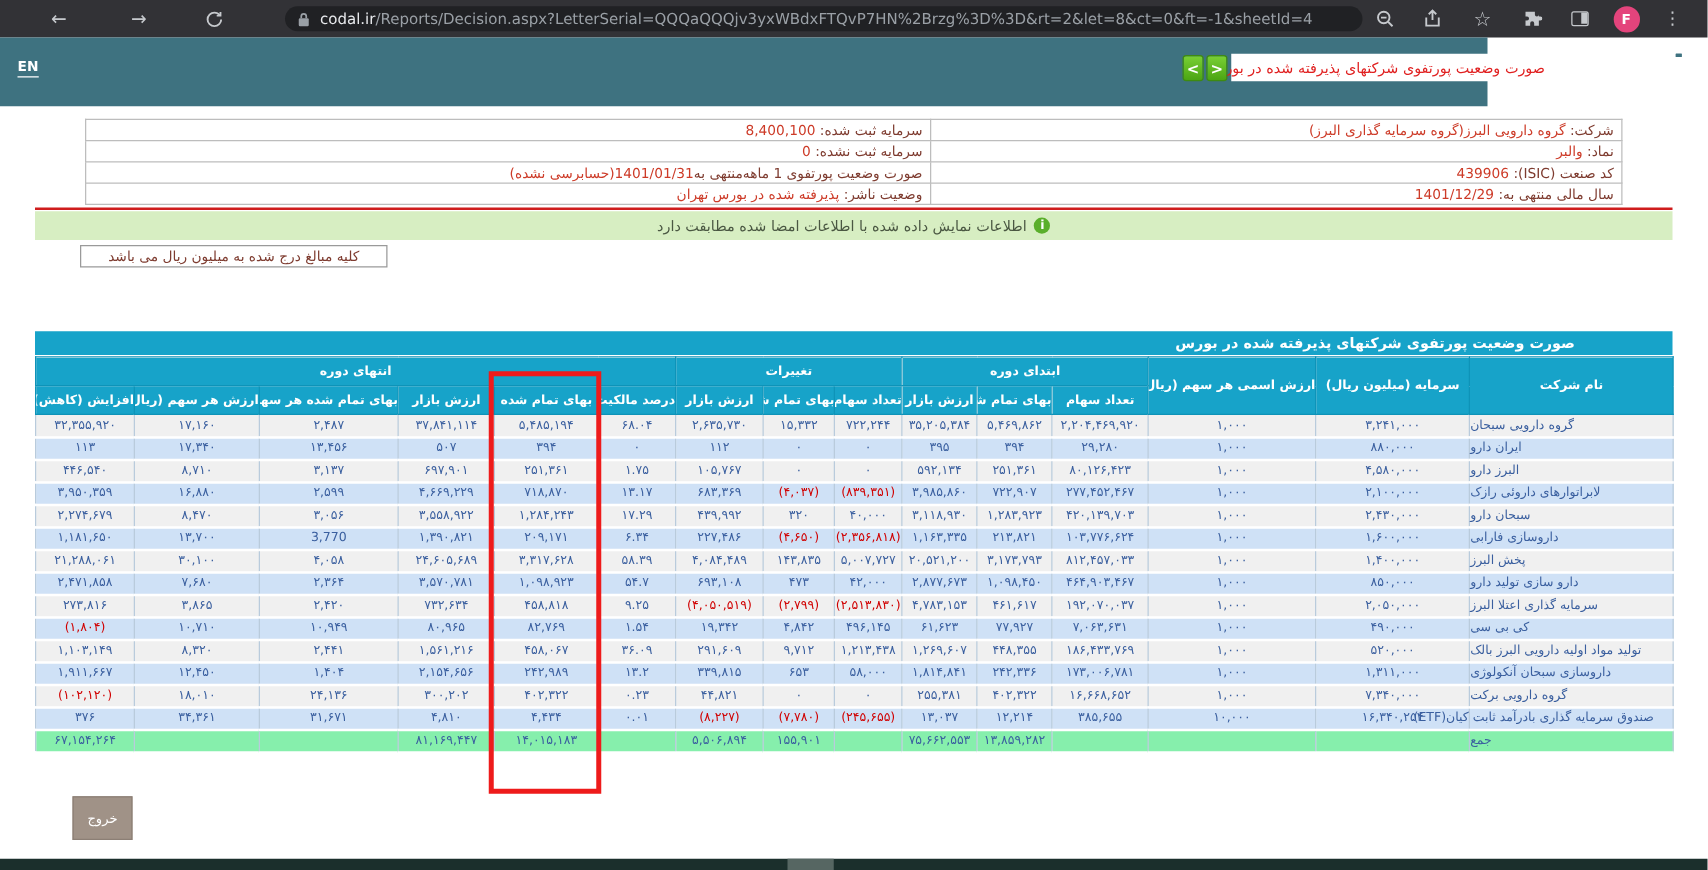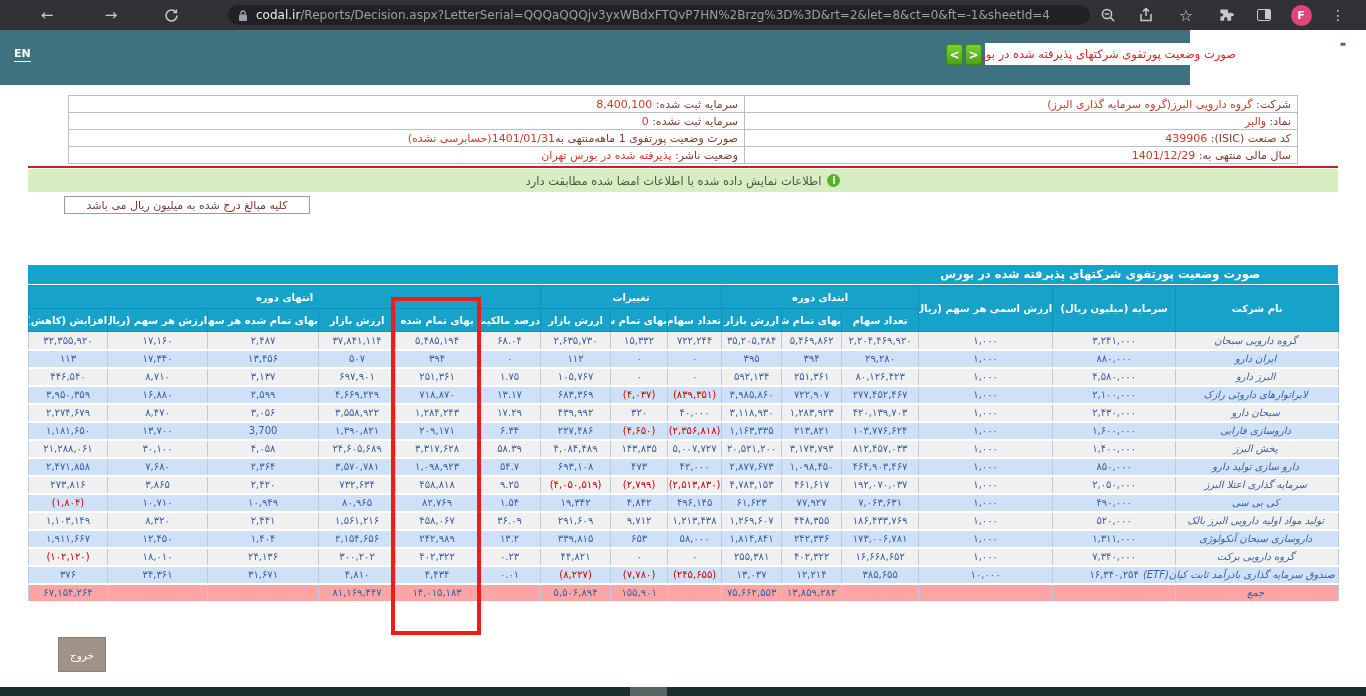--- a/index.html
+++ b/index.html
@@ -60,24 +60,24 @@
   
   #ptable-wrap { position:absolute; left:28px; top:265px; width:1310px; }
   #ptable-title { height:19px; background:#17a3c9; color:#fff; font-size:11.5px; font-weight:bold;
     direction:rtl; text-align:right; padding:2px 78px 0 0; }
   #ptable { border-collapse:collapse; table-layout:fixed; width:1310px; direction:rtl; margin-top:1px; }
   #ptable th { background:#17a3c9; color:#fff; font-weight:bold; font-size:10px; border:1px solid #0e93b8;
     height:23px; white-space:nowrap; overflow:hidden; }
   #ptable td { height:18px; border-left:1px solid #b9cbdc; border-right:1px solid #b9cbdc;
     border-bottom:2px solid #ffffff; font-size:10px; color:#3a5f9f; white-space:nowrap; }
   #ptable td.num { direction:ltr; text-align:center; }
-  #ptable td.name { text-align:center; padding-right:3px;font-style:italic; }
+  #ptable td.name { text-align:left; padding-right:15px; }
   #ptable tr.row-a td { background:#f0f0f0; }
   #ptable tr.row-b td { background:#cfe1f6; }
-  #ptable tr.total td { background:#fca5a5; }
+  #ptable tr.total td { background:#86efac; }
   #ptable td.neg { color:#d00000; }
   #redbox { position:absolute; left:391px; top:297px; width:90px; height:338px;
     border:4px solid #ee1b1b; pointer-events:none; }
 
   #exit-btn { position:absolute; left:58px; top:637px; width:48px; height:35px; background:#a09287;
     border:1px solid #8c7f75; color:#fff; font-size:10.5px; display:flex; align-items:center; justify-content:center; cursor:pointer; }
 
   #bottombar { position:absolute; left:0; top:687px; width:1366px; height:9px; background:#1b2f2c; }
   #bottomthumb { position:absolute; left:630px; top:687px; width:37px; height:9px; background:#566662; }
 </style>
@@ -313,21 +313,21 @@
           <td class="num">۱,۰۰۰</td>
           <td class="num">۱۰۳,۷۷۶,۶۲۴</td>
           <td class="num">۲۱۳,۸۲۱</td>
           <td class="num">۱,۱۶۳,۳۳۵</td>
           <td class="num neg">(۲,۳۵۶,۸۱۸)</td>
           <td class="num neg">(۴,۶۵۰)</td>
           <td class="num">۲۲۷,۴۸۶</td>
           <td class="num">۶.۳۴</td>
           <td class="num">۲۰۹,۱۷۱</td>
           <td class="num">۱,۳۹۰,۸۲۱</td>
-          <td class="num">3,700</td>
+          <td class="num">3,770</td>
           <td class="num">۱۳,۷۰۰</td>
           <td class="num">۱,۱۸۱,۶۵۰</td>
         </tr>
         <tr class="row-a">
           <td class="name">پخش البرز</td>
           <td class="num">۱,۴۰۰,۰۰۰</td>
           <td class="num">۱,۰۰۰</td>
           <td class="num">۸۱۲,۴۵۷,۰۳۳</td>
           <td class="num">۳,۱۷۳,۷۹۳</td>
           <td class="num">۲۰,۵۲۱,۲۰۰</td>

